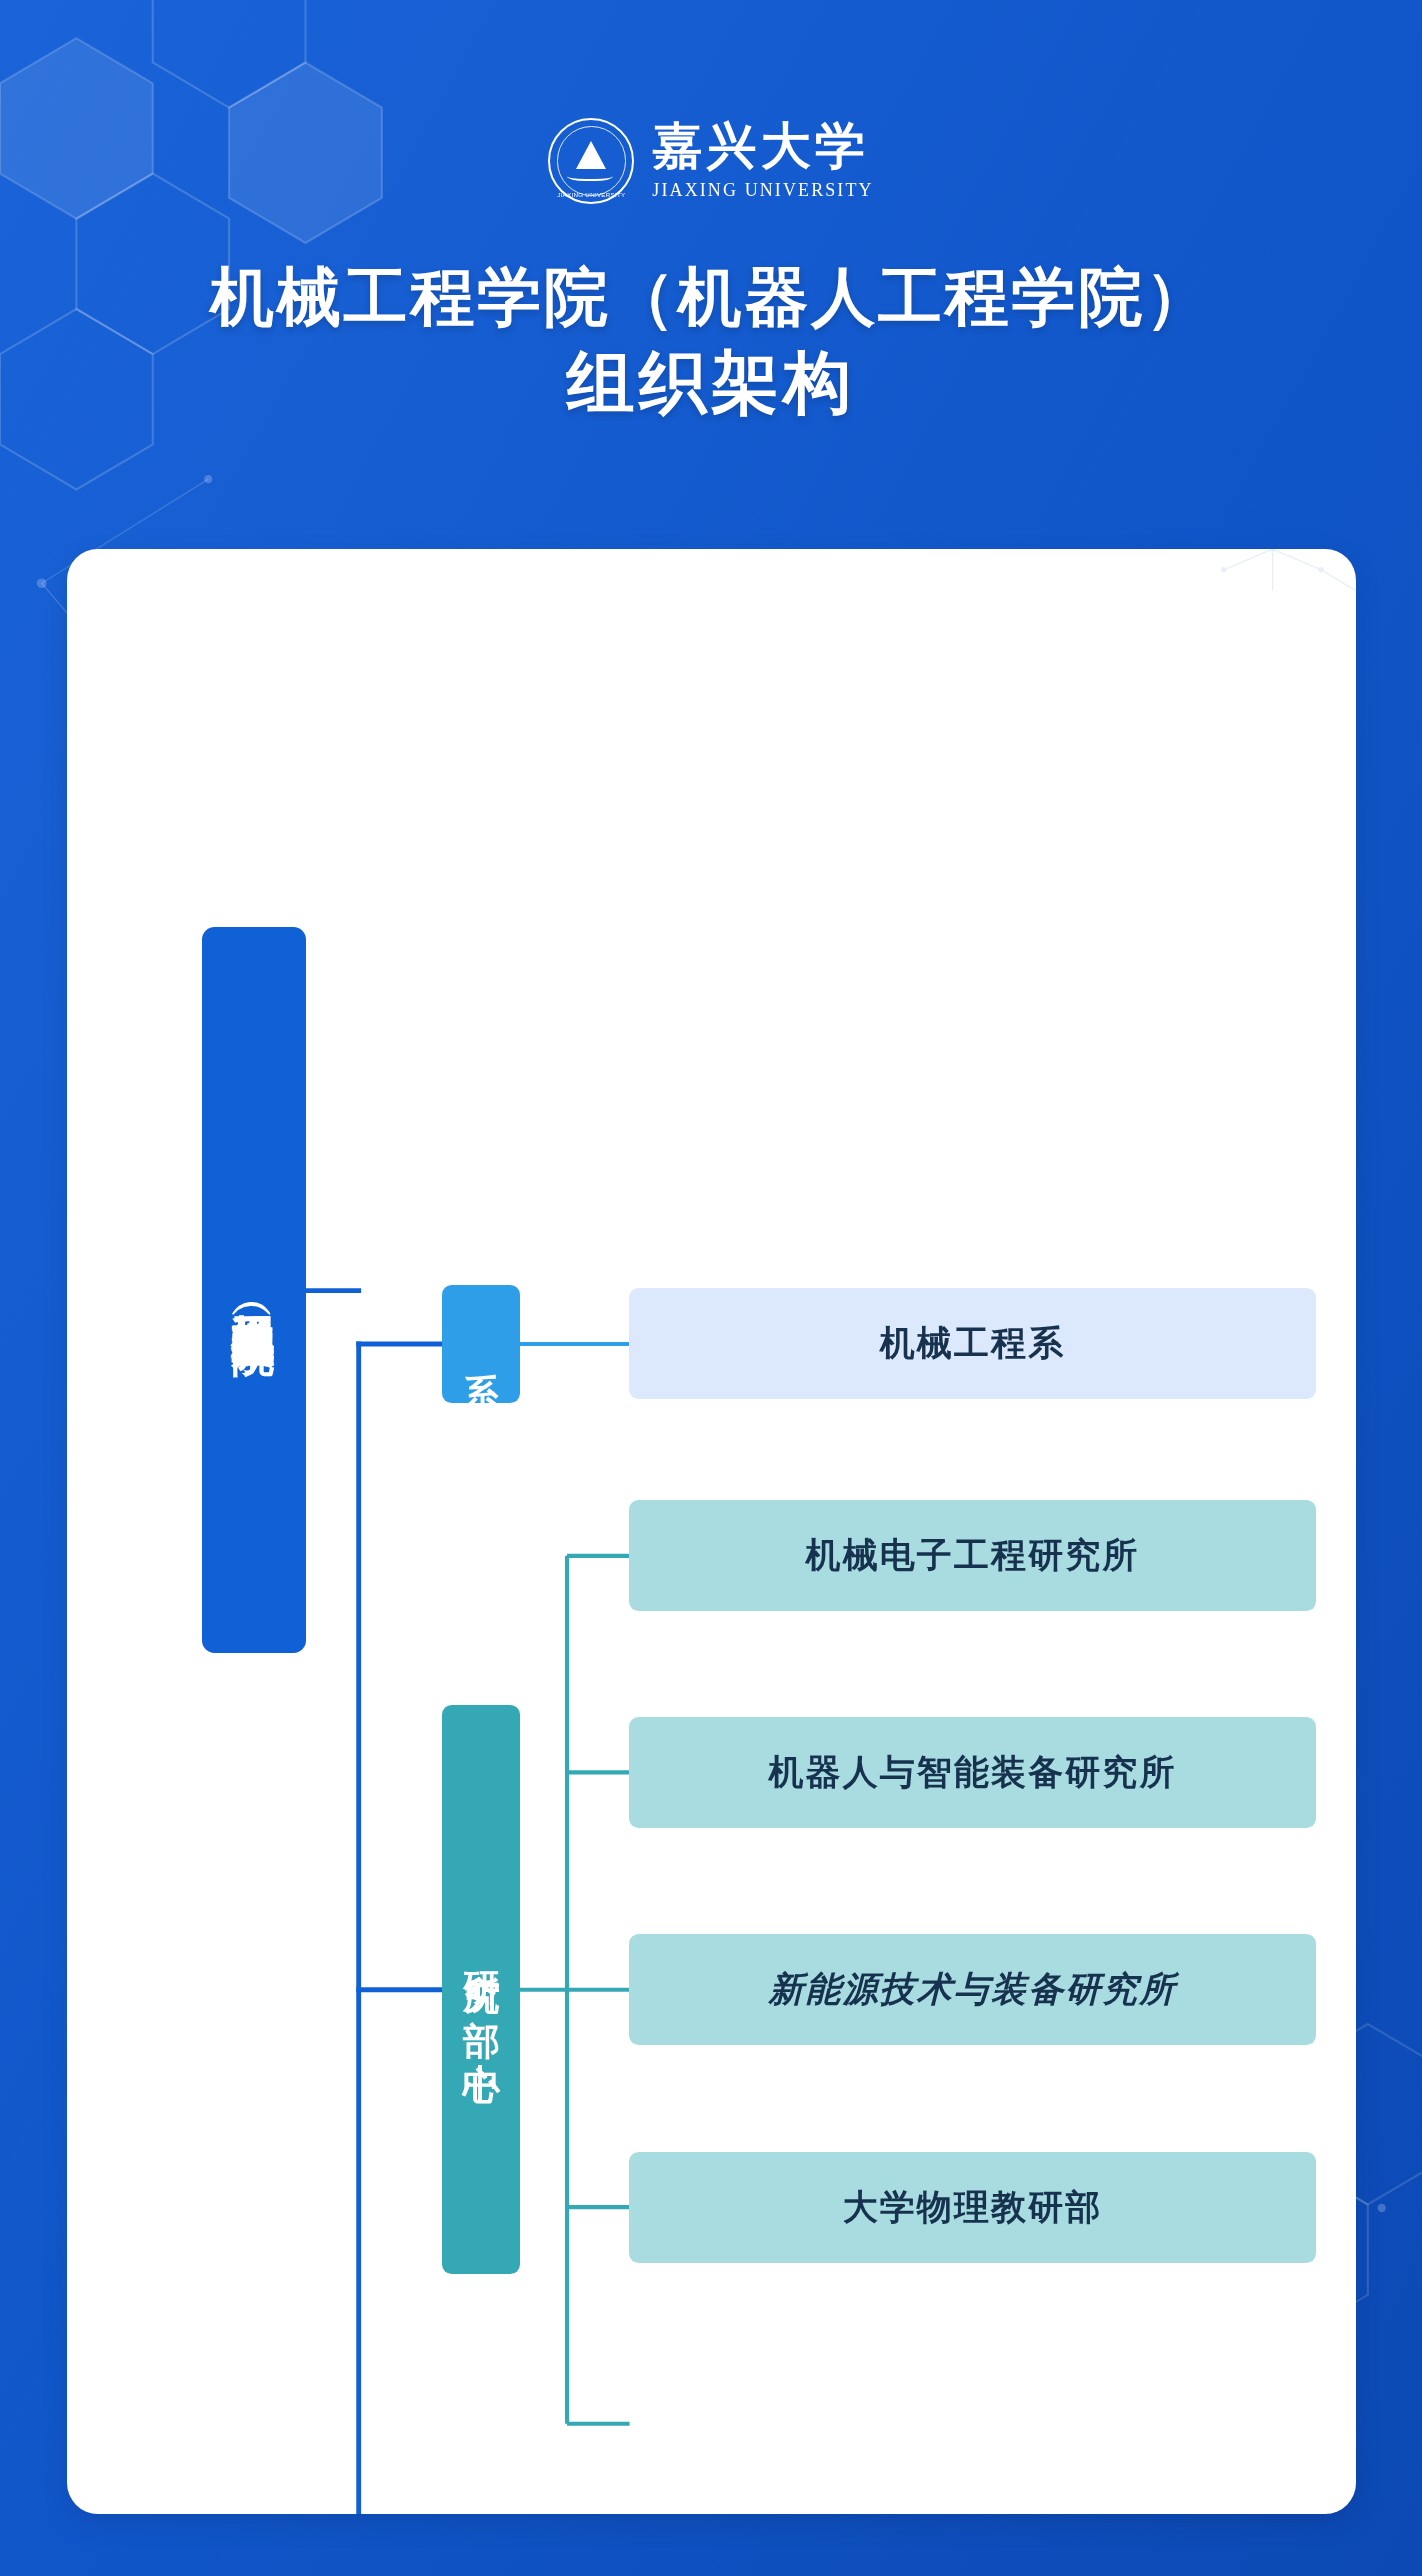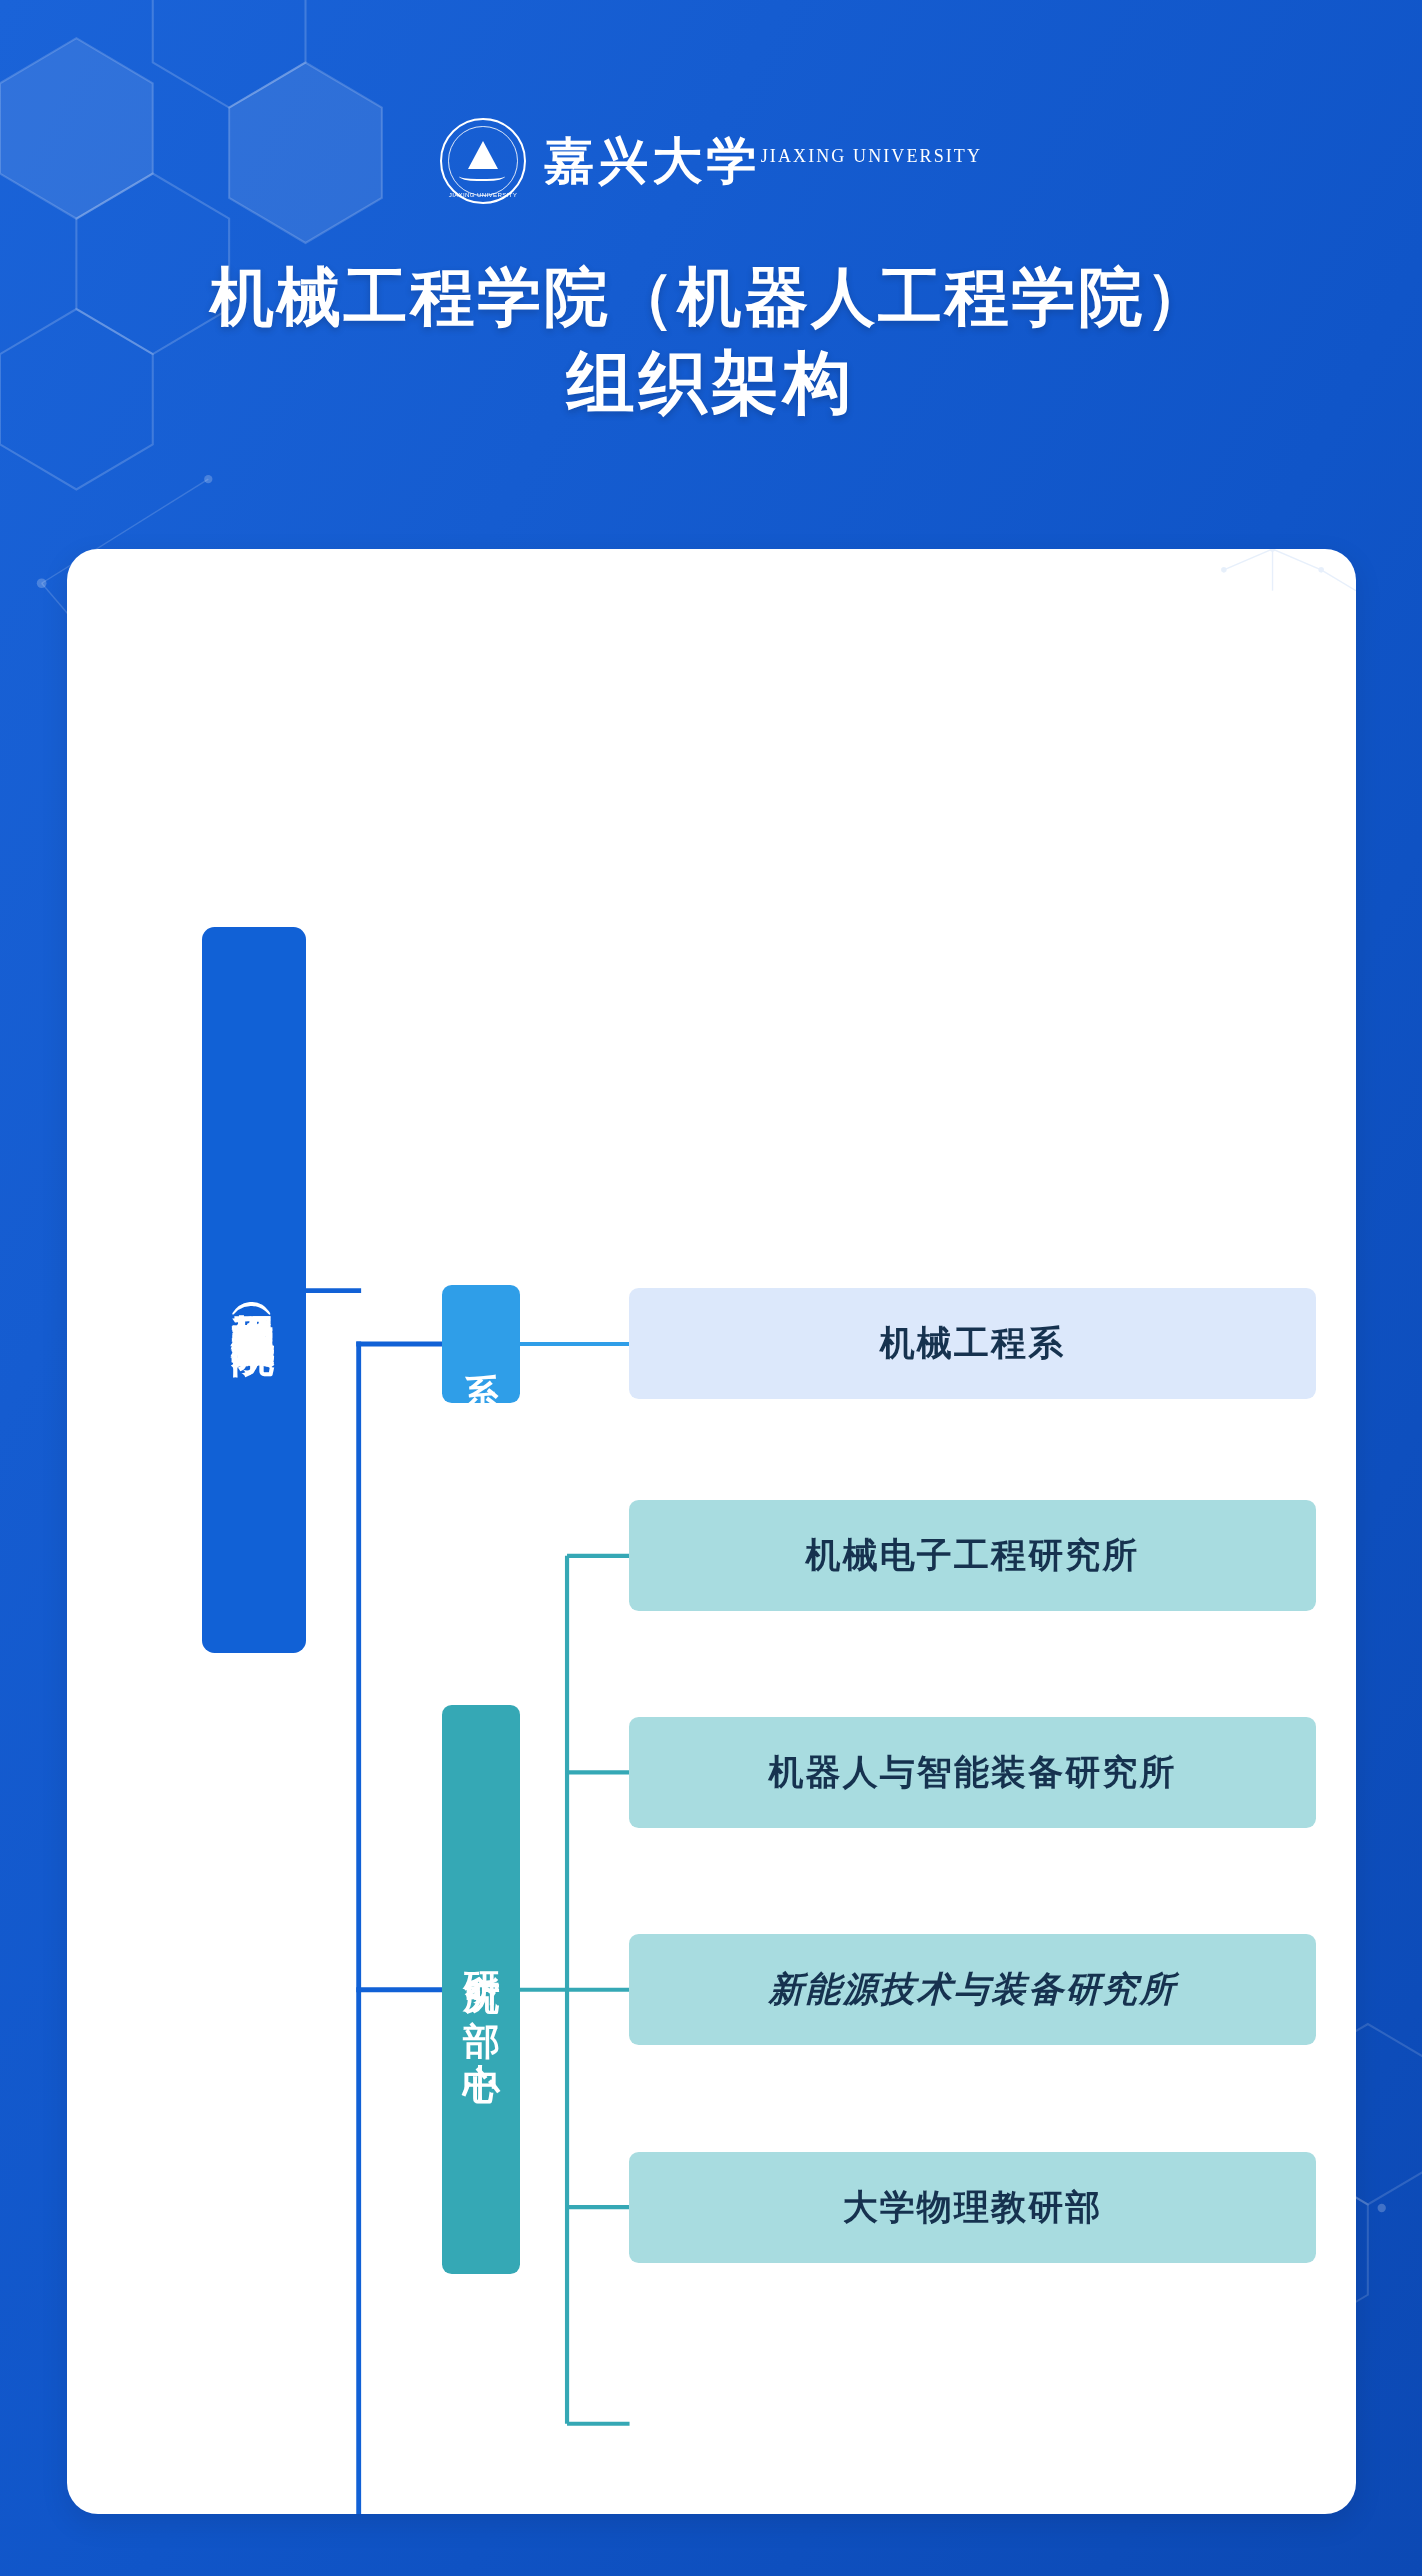--- a/index.html
+++ b/index.html
@@ -74,21 +74,21 @@
     position: absolute;
     left: 0; right: 0;
     bottom: 4.2px;
     text-align: center;
     font-size: 6.2px;
     color: #ffffff;
     letter-spacing: 0.3px;
   }
   #logo-text {
     display: flex;
-    flex-direction: row;
+    flex-direction: column;
     align-items: flex-start;
     justify-content: center;
   }
   #logo-cn {
     color: #ffffff;
     font-family: "DejaVu Serif", "Liberation Serif", serif;
     font-size: 50px;
     font-weight: bold;
     line-height: 1.0;
     letter-spacing: 4.2px;

